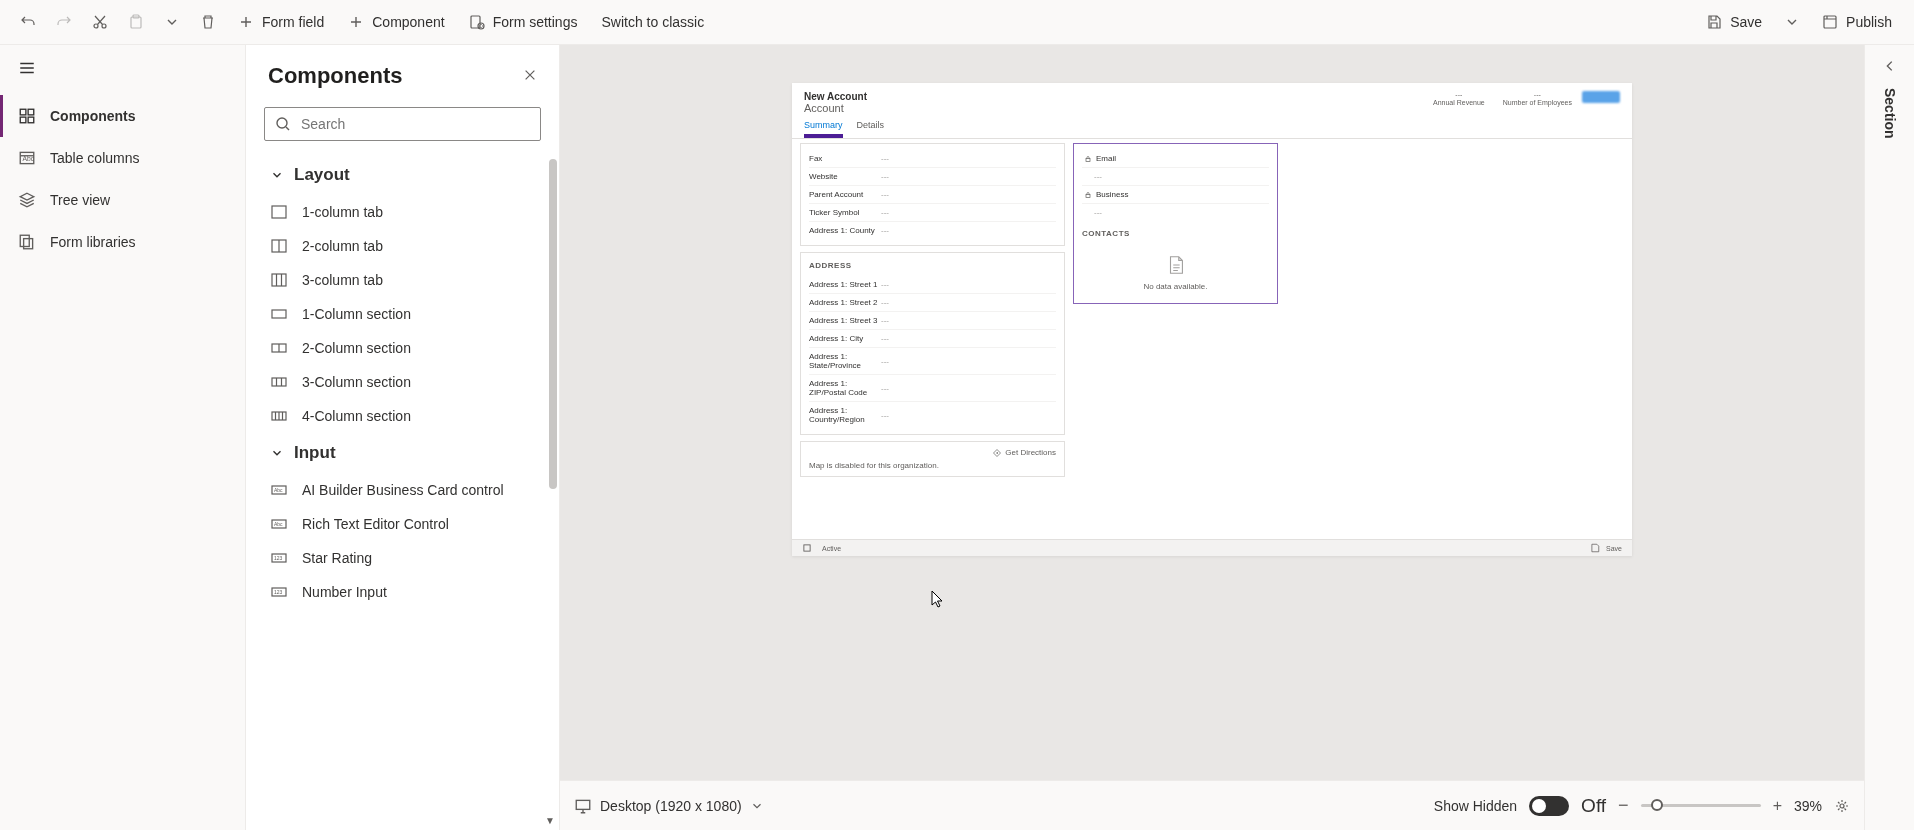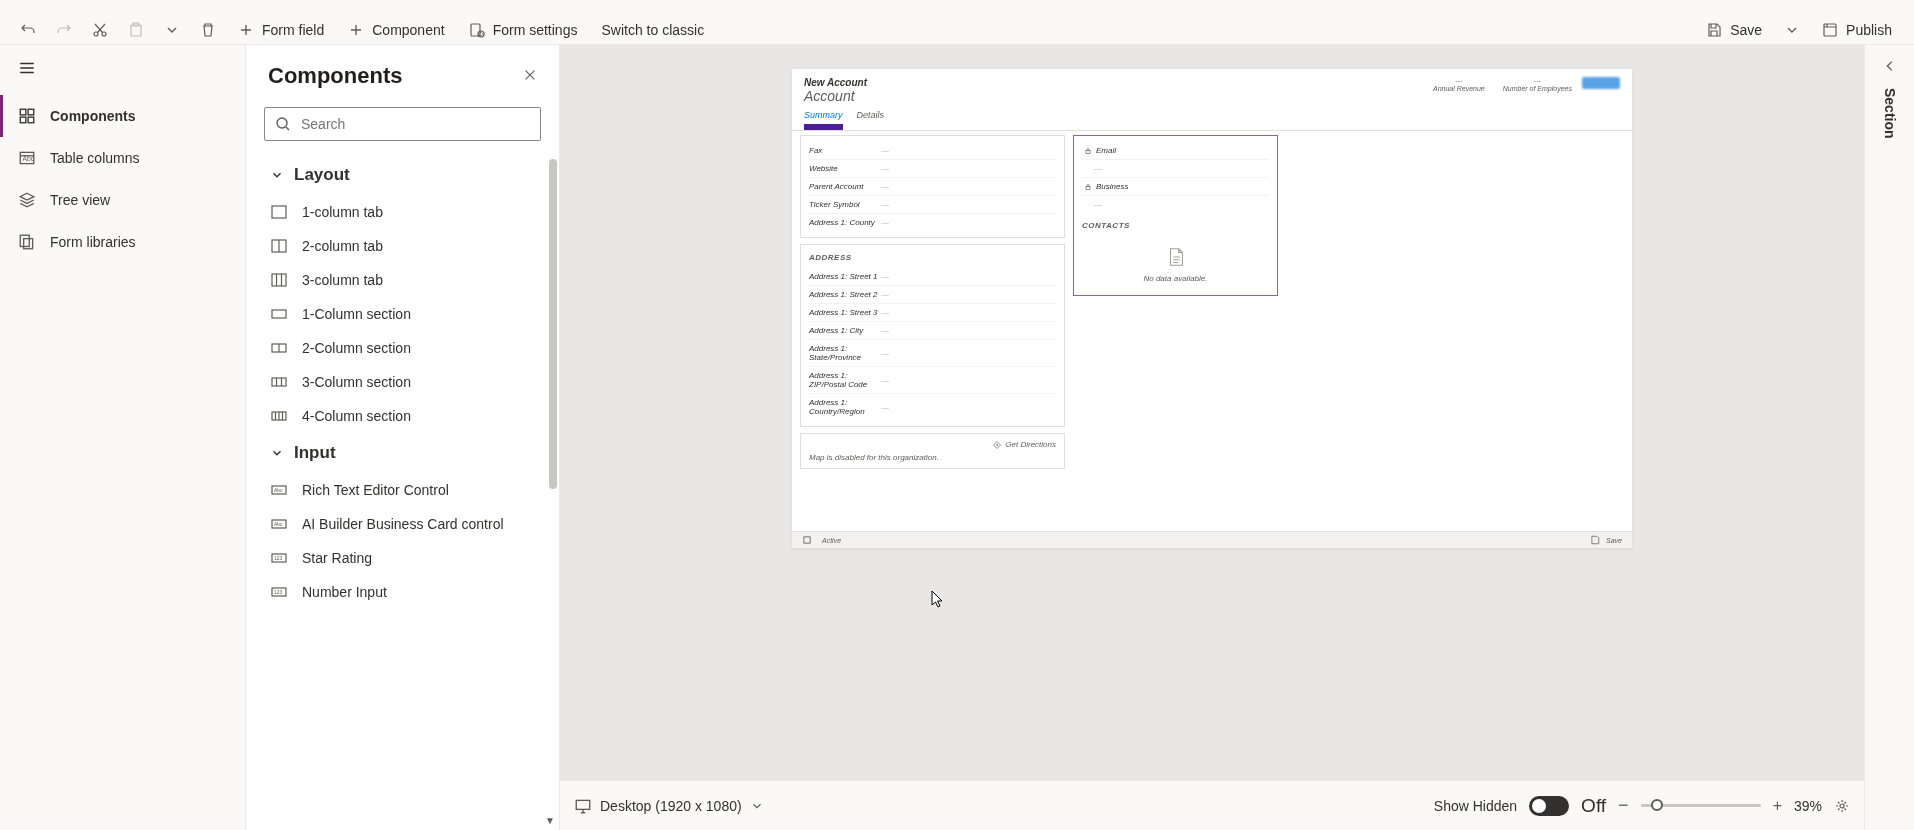--- a/index.html
+++ b/index.html
@@ -1,19 +1,19 @@
 <!DOCTYPE html>
 <html><head>
 <meta charset="utf-8">
 <style>
 * { box-sizing: border-box; margin: 0; padding: 0; font-family: "Segoe UI", sans-serif; }
 body { background: #faf9f8; width: 1914px; height: 830px; overflow: hidden; position: relative; }
 
 
-.toolbar { height: 45px; display: flex; align-items: flex-end; padding: 0 12px; background: #faf9f8; border-bottom: 1px solid #edebe9; }
+.toolbar { height: 45px; display: flex; align-items: center; padding: 0 12px; background: #faf9f8; border-bottom: 1px solid #edebe9; }
 .toolbar-left { display: flex; align-items: center; gap: 4px; }
 .toolbar-btn { display: flex; align-items: center; gap: 8px; padding: 6px 10px; background: none; border: none; font-size: 14px; color: #323130; cursor: pointer; }
 .toolbar-btn.icon-only { padding: 6px 8px; }
 .toolbar-btn svg, .toolbar-btn .icn { width: 16px; height: 16px; }
 .toolbar-right { margin-left: auto; display: flex; align-items: center; gap: 4px; }
 
 
 .left-rail { position: absolute; left: 0; top: 45px; width: 246px; background: #faf9f8; height: calc(100% - 45px); border-right: 1px solid #edebe9; }
 .hamburger { padding: 14px 18px; }
 .nav-item { display: flex; align-items: center; gap: 14px; padding: 12px 18px; font-size: 14px; color: #323130; cursor: pointer; }
@@ -29,32 +29,32 @@
 .search-box input { border: none; outline: none; font-size: 14px; flex: 1; color: #605e5c; }
 .panel-scroll { flex: 1; overflow-y: auto; padding: 0 18px 12px; position: relative; }
 .group-header { display: flex; align-items: center; gap: 10px; padding: 10px 6px; font-size: 17px; font-weight: 600; color: #323130; cursor: pointer; }
 .group-header svg { width: 14px; height: 14px; }
 .comp-item { display: flex; align-items: center; gap: 14px; padding: 8px 10px 8px 6px; font-size: 14px; color: #323130; cursor: pointer; }
 .comp-item svg { width: 18px; height: 18px; color: #605e5c; }
 .scroll-thumb { position: absolute; right: 2px; top: 4px; width: 8px; height: 330px; background: #c8c6c4; border-radius: 4px; }
 .scroll-down { position: absolute; right: 4px; bottom: 4px; font-size: 10px; color: #605e5c; }
 
 
-.canvas-area { position: absolute; left: 560px; top: 45px; right: 50px; bottom: 50px; background: #e9e7e5; display: flex; justify-content: center; align-items: flex-start; padding-top: 24px; font-style: italic; }
+.canvas-area { position: absolute; left: 560px; top: 45px; right: 50px; bottom: 50px; background: #e9e7e5; display: flex; justify-content: center; align-items: flex-start; padding-top: 38px; }
 .form-preview { width: 840px; background: #fff; position: relative; box-shadow: 0 1px 3px rgba(0,0,0,0.08); }
 .form-header { padding: 8px 12px 0; }
 .form-title { font-size: 10px; font-weight: 600; color: #323130; }
-.form-sub { font-size: 14px; color: #605e5c; }
+.form-sub { font-size: 11px; color: #605e5c; }
 .header-info { position: absolute; top: 8px; right: 60px; display: flex; gap: 18px; }
 .hdr-field { text-align: center; font-size: 7px; color: #605e5c; }
 .hdr-field .val { display: block; margin-bottom: 1px; }
 .hdr-user { position: absolute; top: 8px; right: 12px; width: 38px; height: 12px; background: #5aa3e8; border-radius: 2px; filter: blur(1px); }
 .form-tabs { display: flex; gap: 14px; padding: 6px 12px 0; border-bottom: 1px solid #e1dfdd; font-size: 9px; }
 .form-tab { padding-bottom: 4px; cursor: pointer; color: #605e5c; }
-.form-tab.active { color: #0078d4; border-bottom: 6px solid #4c1d95; }
+.form-tab.active { color: #0078d4; border-bottom: 4px solid #4c1d95; }
 .form-body { display: flex; padding: 4px 8px 8px; gap: 8px; position: relative; min-height: 400px; }
 .col { display: flex; flex-direction: column; gap: 6px; }
 .col1 { width: 265px; }
 .col2 { flex: 1; }
 .col3 { width: 205px; }
 .section-box { border: 1px solid #e1dfdd; padding: 6px 8px; }
 .section-box.selected { border: 1.5px solid #8764b8; }
 .field-row { display: flex; align-items: center; font-size: 8px; color: #605e5c; padding: 4px 0; border-bottom: 1px solid #f3f2f1; }
 .field-row .lbl { width: 72px; color: #323130; }
 .field-row .val { color: #a19f9d; }
@@ -286,28 +286,28 @@
       <svg viewBox="0 0 16 16" fill="none" stroke="#323130" stroke-width="1.6">
           <path d="M4 6l4 4 4-4"></path>
         </svg>
       <span>Input</span>
     </div>
     <div class="comp-item">
       <svg viewBox="0 0 18 18" fill="none" stroke="#605e5c" stroke-width="1.2">
           <rect x="2" y="5" width="14" height="8"></rect>
           <text x="4" y="11" font-size="5" fill="#605e5c" stroke="none">Abc</text>
         </svg>
+      <span>AI Builder Business Card control</span>
+    </div>
+    <div class="comp-item">
+      <svg viewBox="0 0 18 18" fill="none" stroke="#605e5c" stroke-width="1.2">
+          <rect x="2" y="5" width="14" height="8"></rect>
+          <text x="4" y="11" font-size="5" fill="#605e5c" stroke="none">Abc</text>
+        </svg>
       <span>Rich Text Editor Control</span>
-    </div>
-    <div class="comp-item">
-      <svg viewBox="0 0 18 18" fill="none" stroke="#605e5c" stroke-width="1.2">
-          <rect x="2" y="5" width="14" height="8"></rect>
-          <text x="4" y="11" font-size="5" fill="#605e5c" stroke="none">Abc</text>
-        </svg>
-      <span>AI Builder Business Card control</span>
     </div>
     <div class="comp-item">
       <svg viewBox="0 0 18 18" fill="none" stroke="#605e5c" stroke-width="1.2">
           <rect x="2" y="5" width="14" height="8"></rect>
           <text x="4" y="11" font-size="5" fill="#605e5c" stroke="none">123</text>
         </svg>
       <span>Star Rating</span>
     </div>
     <div class="comp-item">
       <svg viewBox="0 0 18 18" fill="none" stroke="#605e5c" stroke-width="1.2">

